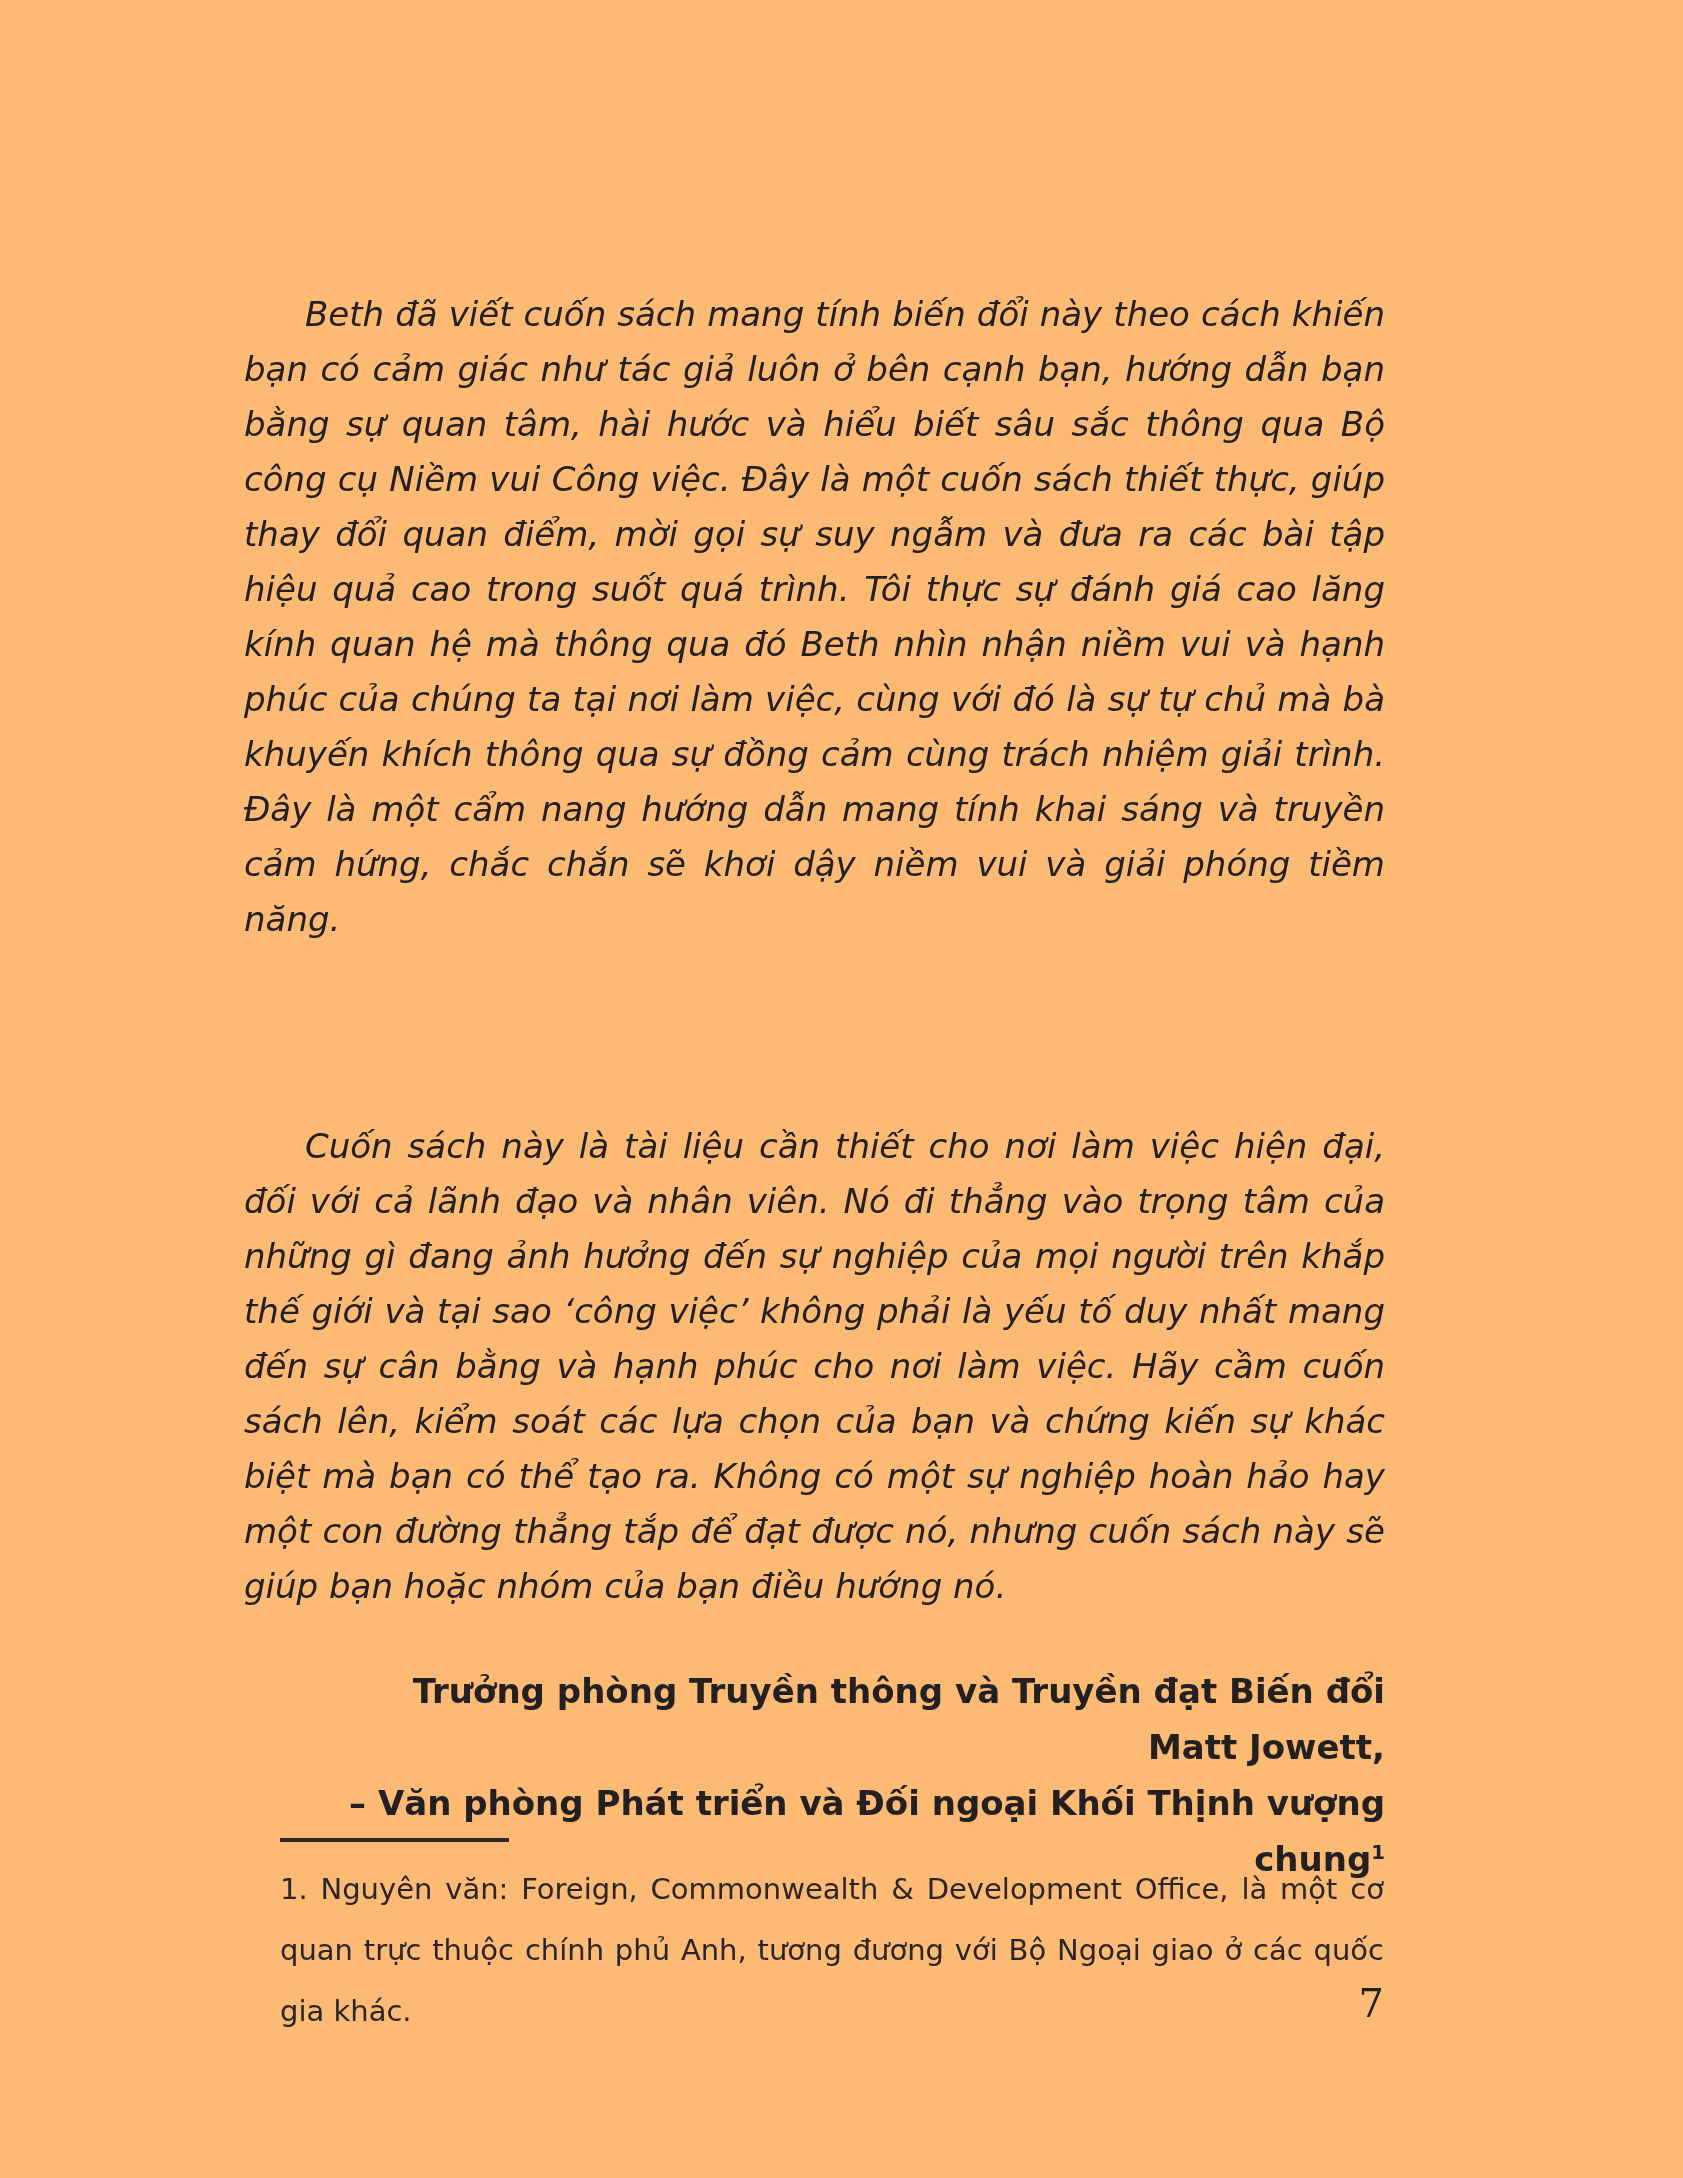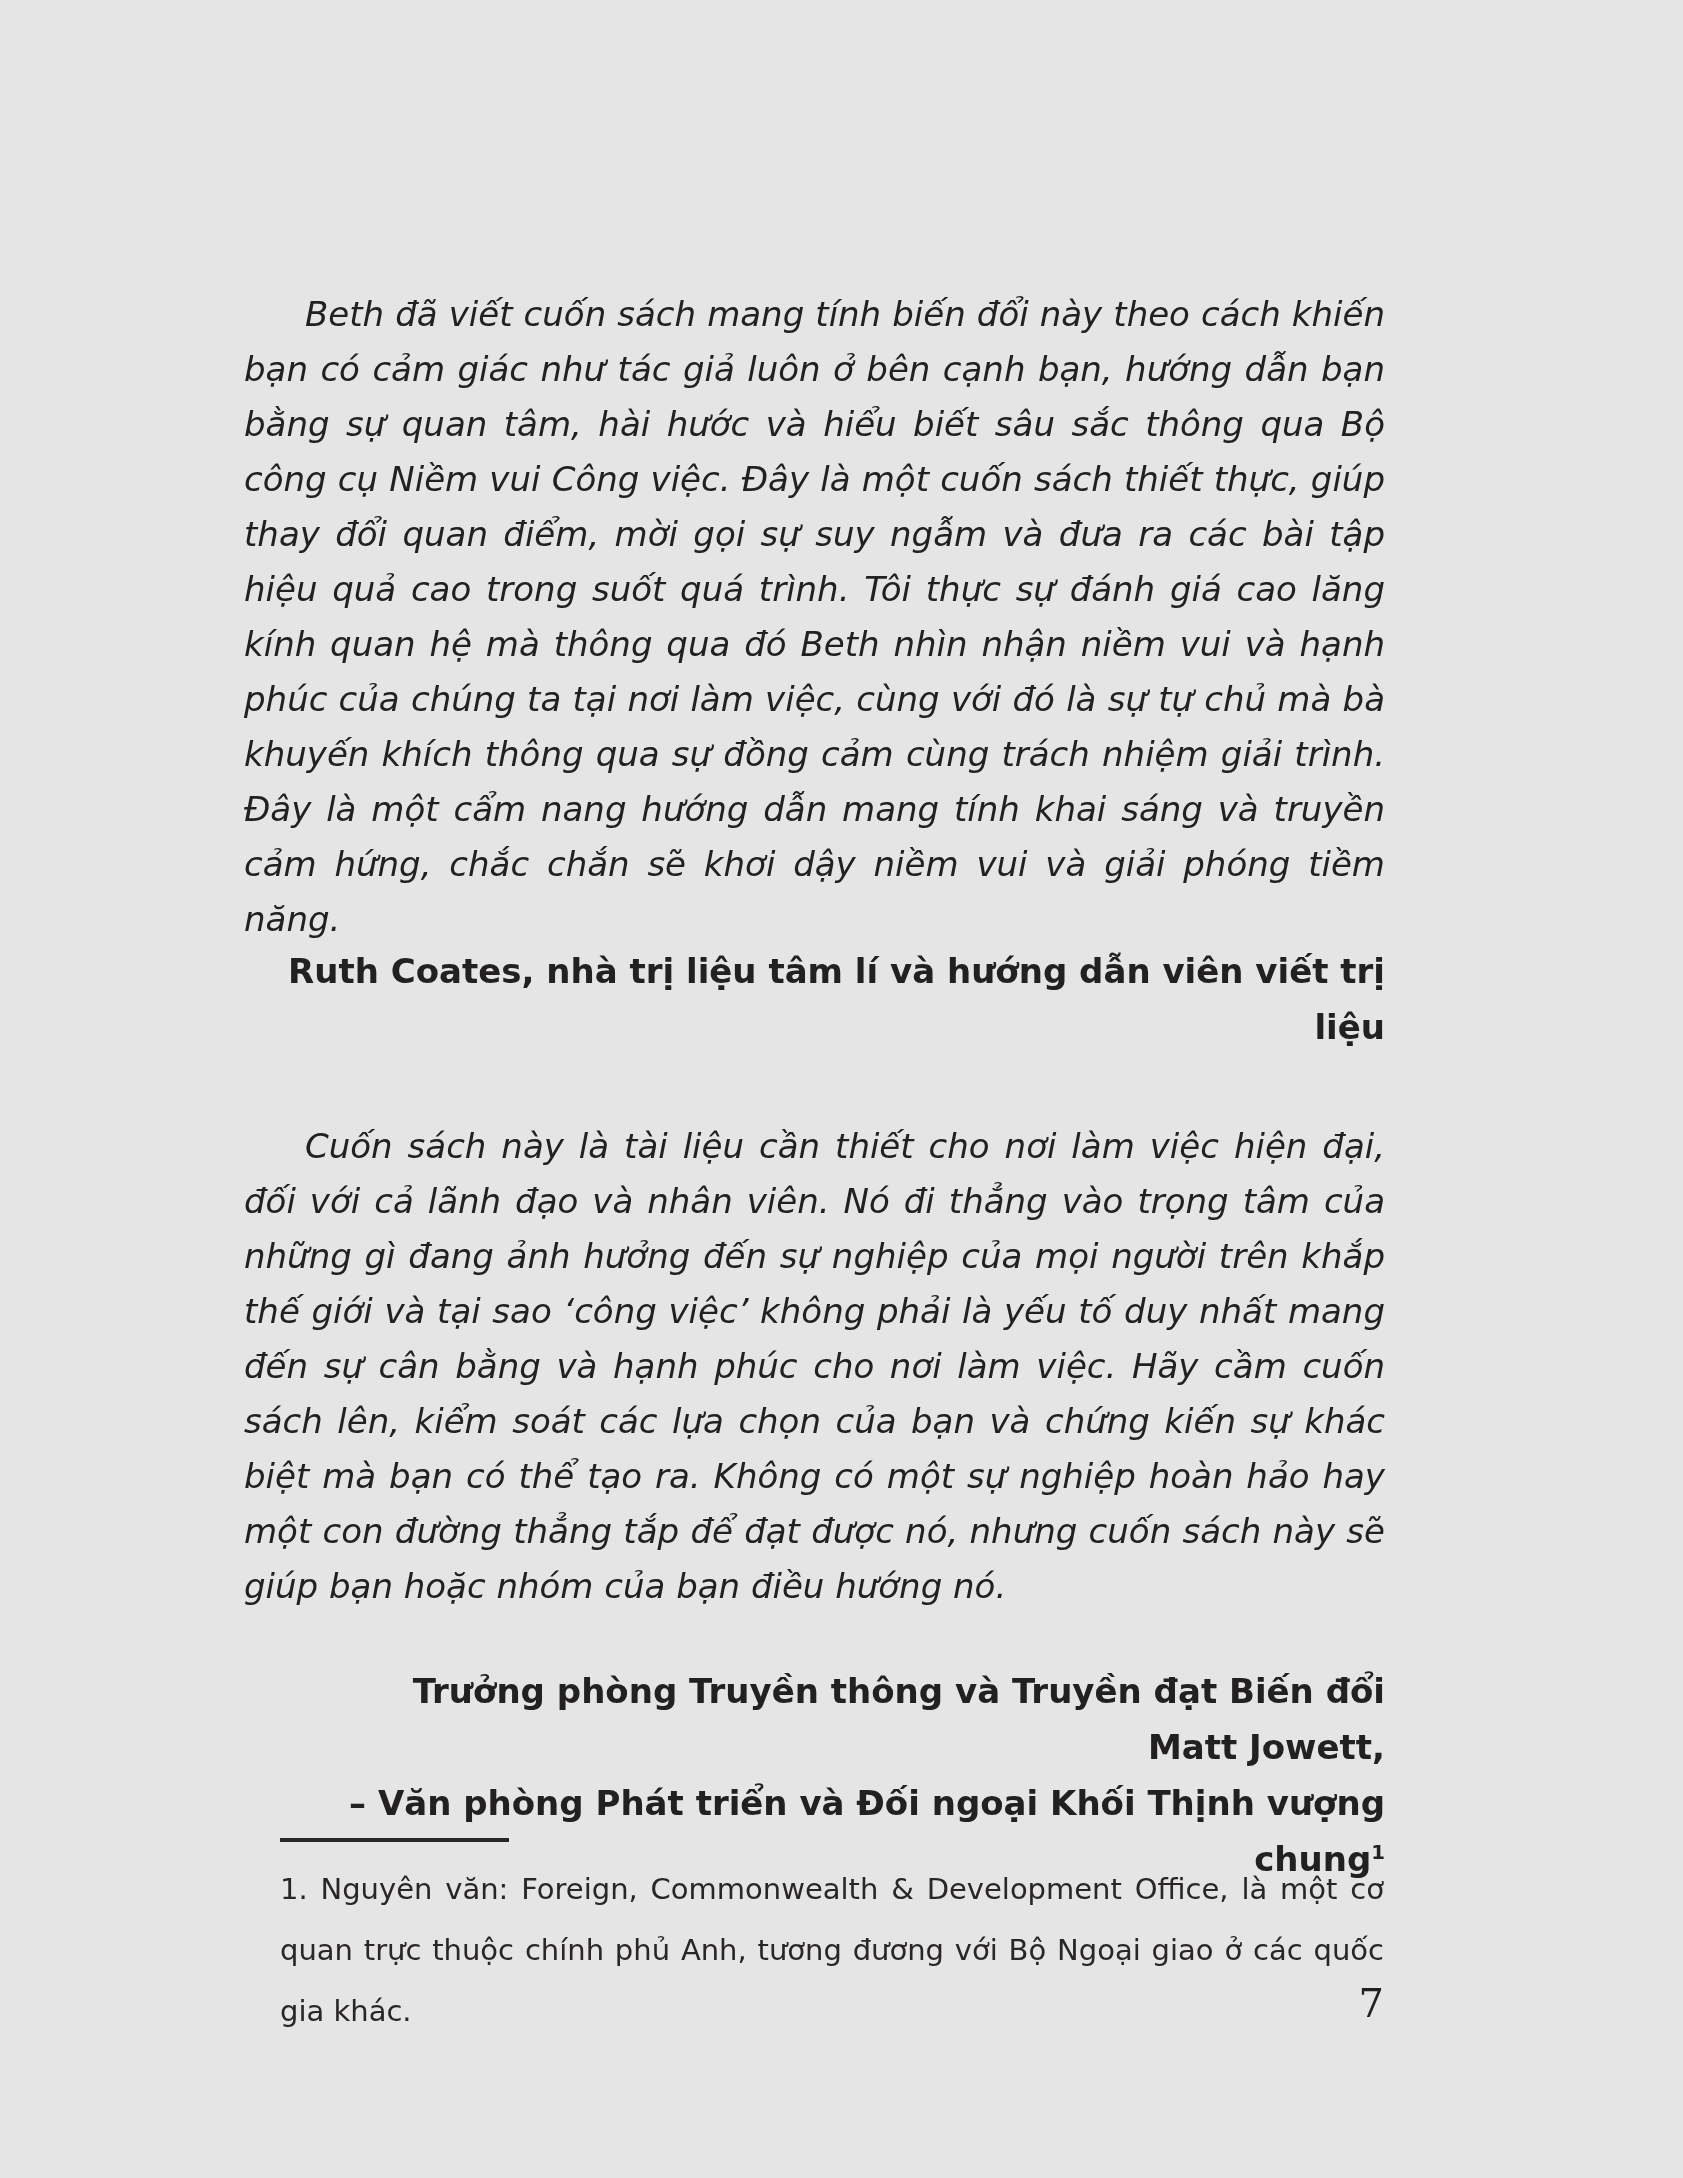--- a/index.html
+++ b/index.html
@@ -4,21 +4,21 @@
 <style>
   html, body {
     margin: 0;
     padding: 0;
     background: #ffffff;
   }
   .page {
     position: relative;
     width: 1683px;
     height: 2178px;
-    background: #e5e5e5;
+    background: #fdba74;
     font-family: "DejaVu Sans", "Liberation Sans", sans-serif;
     color: #232021;
     overflow: hidden;
   }
   .quote {
     position: absolute;
     left: 244px;
     width: 1141px;
     font-style: italic;
     font-size: 34px;
@@ -76,21 +76,20 @@
     color: #232021;
   }
 </style>
 </head>
 <body>
 
 <div class="page">
 
   <div class="quote quote-1">Beth đã viết cuốn sách mang tính biến đổi này theo cách khiến bạn có cảm giác như tác giả luôn ở bên cạnh bạn, hướng dẫn bạn bằng sự quan tâm, hài hước và hiểu biết sâu sắc thông qua Bộ công cụ Niềm vui Công việc. Đây là một cuốn sách thiết thực, giúp thay đổi quan điểm, mời gọi sự suy ngẫm và đưa ra các bài tập hiệu quả cao trong suốt quá trình. Tôi thực sự đánh giá cao lăng kính quan hệ mà thông qua đó Beth nhìn nhận niềm vui và hạnh phúc của chúng ta tại nơi làm việc, cùng với đó là sự tự chủ mà bà khuyến khích thông qua sự đồng cảm cùng trách nhiệm giải trình. Đây là một cẩm nang hướng dẫn mang tính khai sáng và truyền cảm hứng, chắc chắn sẽ khơi dậy niềm vui và giải phóng tiềm năng.</div>
 
-  <div class="attribution attribution-1">Ruth Coates, nhà trị liệu tâm lí và hướng dẫn viên viết trị liệu</div>
 
   <div class="quote quote-2">Cuốn sách này là tài liệu cần thiết cho nơi làm việc hiện đại, đối với cả lãnh đạo và nhân viên. Nó đi thẳng vào trọng tâm của những gì đang ảnh hưởng đến sự nghiệp của mọi người trên khắp thế giới và tại sao ‘công việc’ không phải là yếu tố duy nhất mang đến sự cân bằng và hạnh phúc cho nơi làm việc. Hãy cầm cuốn sách lên, kiểm soát các lựa chọn của bạn và chứng kiến sự khác biệt mà bạn có thể tạo ra. Không có một sự nghiệp hoàn hảo hay một con đường thẳng tắp để đạt được nó, nhưng cuốn sách này sẽ giúp bạn hoặc nhóm của bạn điều hướng nó.</div>
 
   <div class="attribution attribution-2">
     <span class="attr-line">Trưởng phòng Truyền thông và Truyền đạt Biến đổi</span>
     <span class="attr-line">Matt Jowett,</span>
     <span class="attr-line"><span>– Văn phòng Phát triển và Đối ngoại Khối Thịnh vượng chung</span><sup class="fn-ref">1</sup></span>
   </div>
 
   <div class="footnote-rule"></div>

